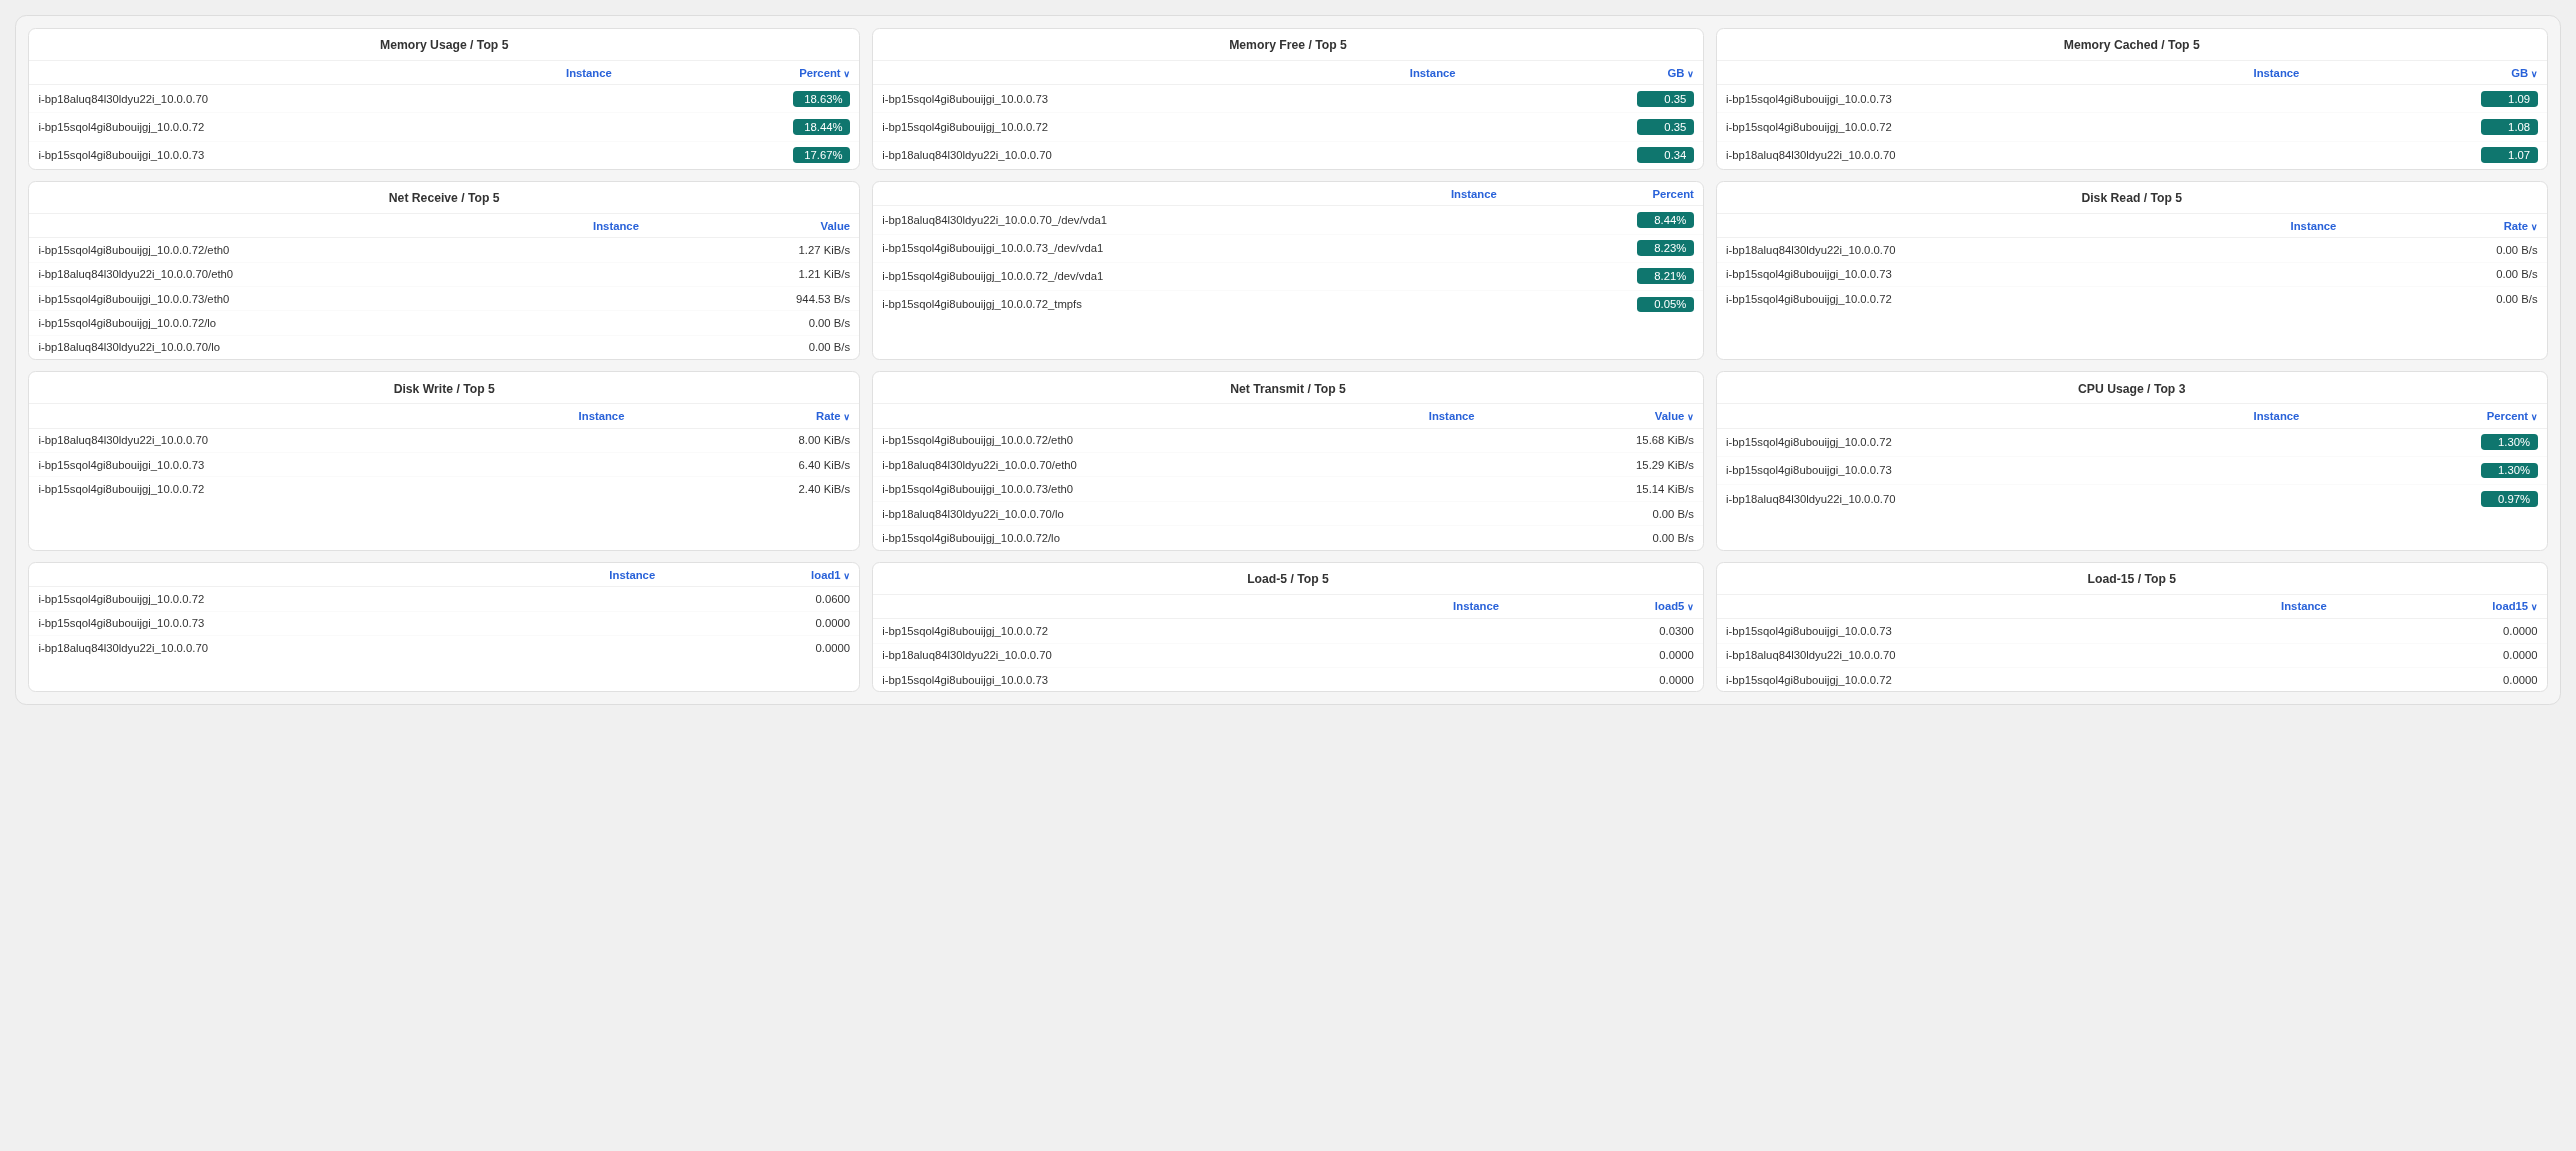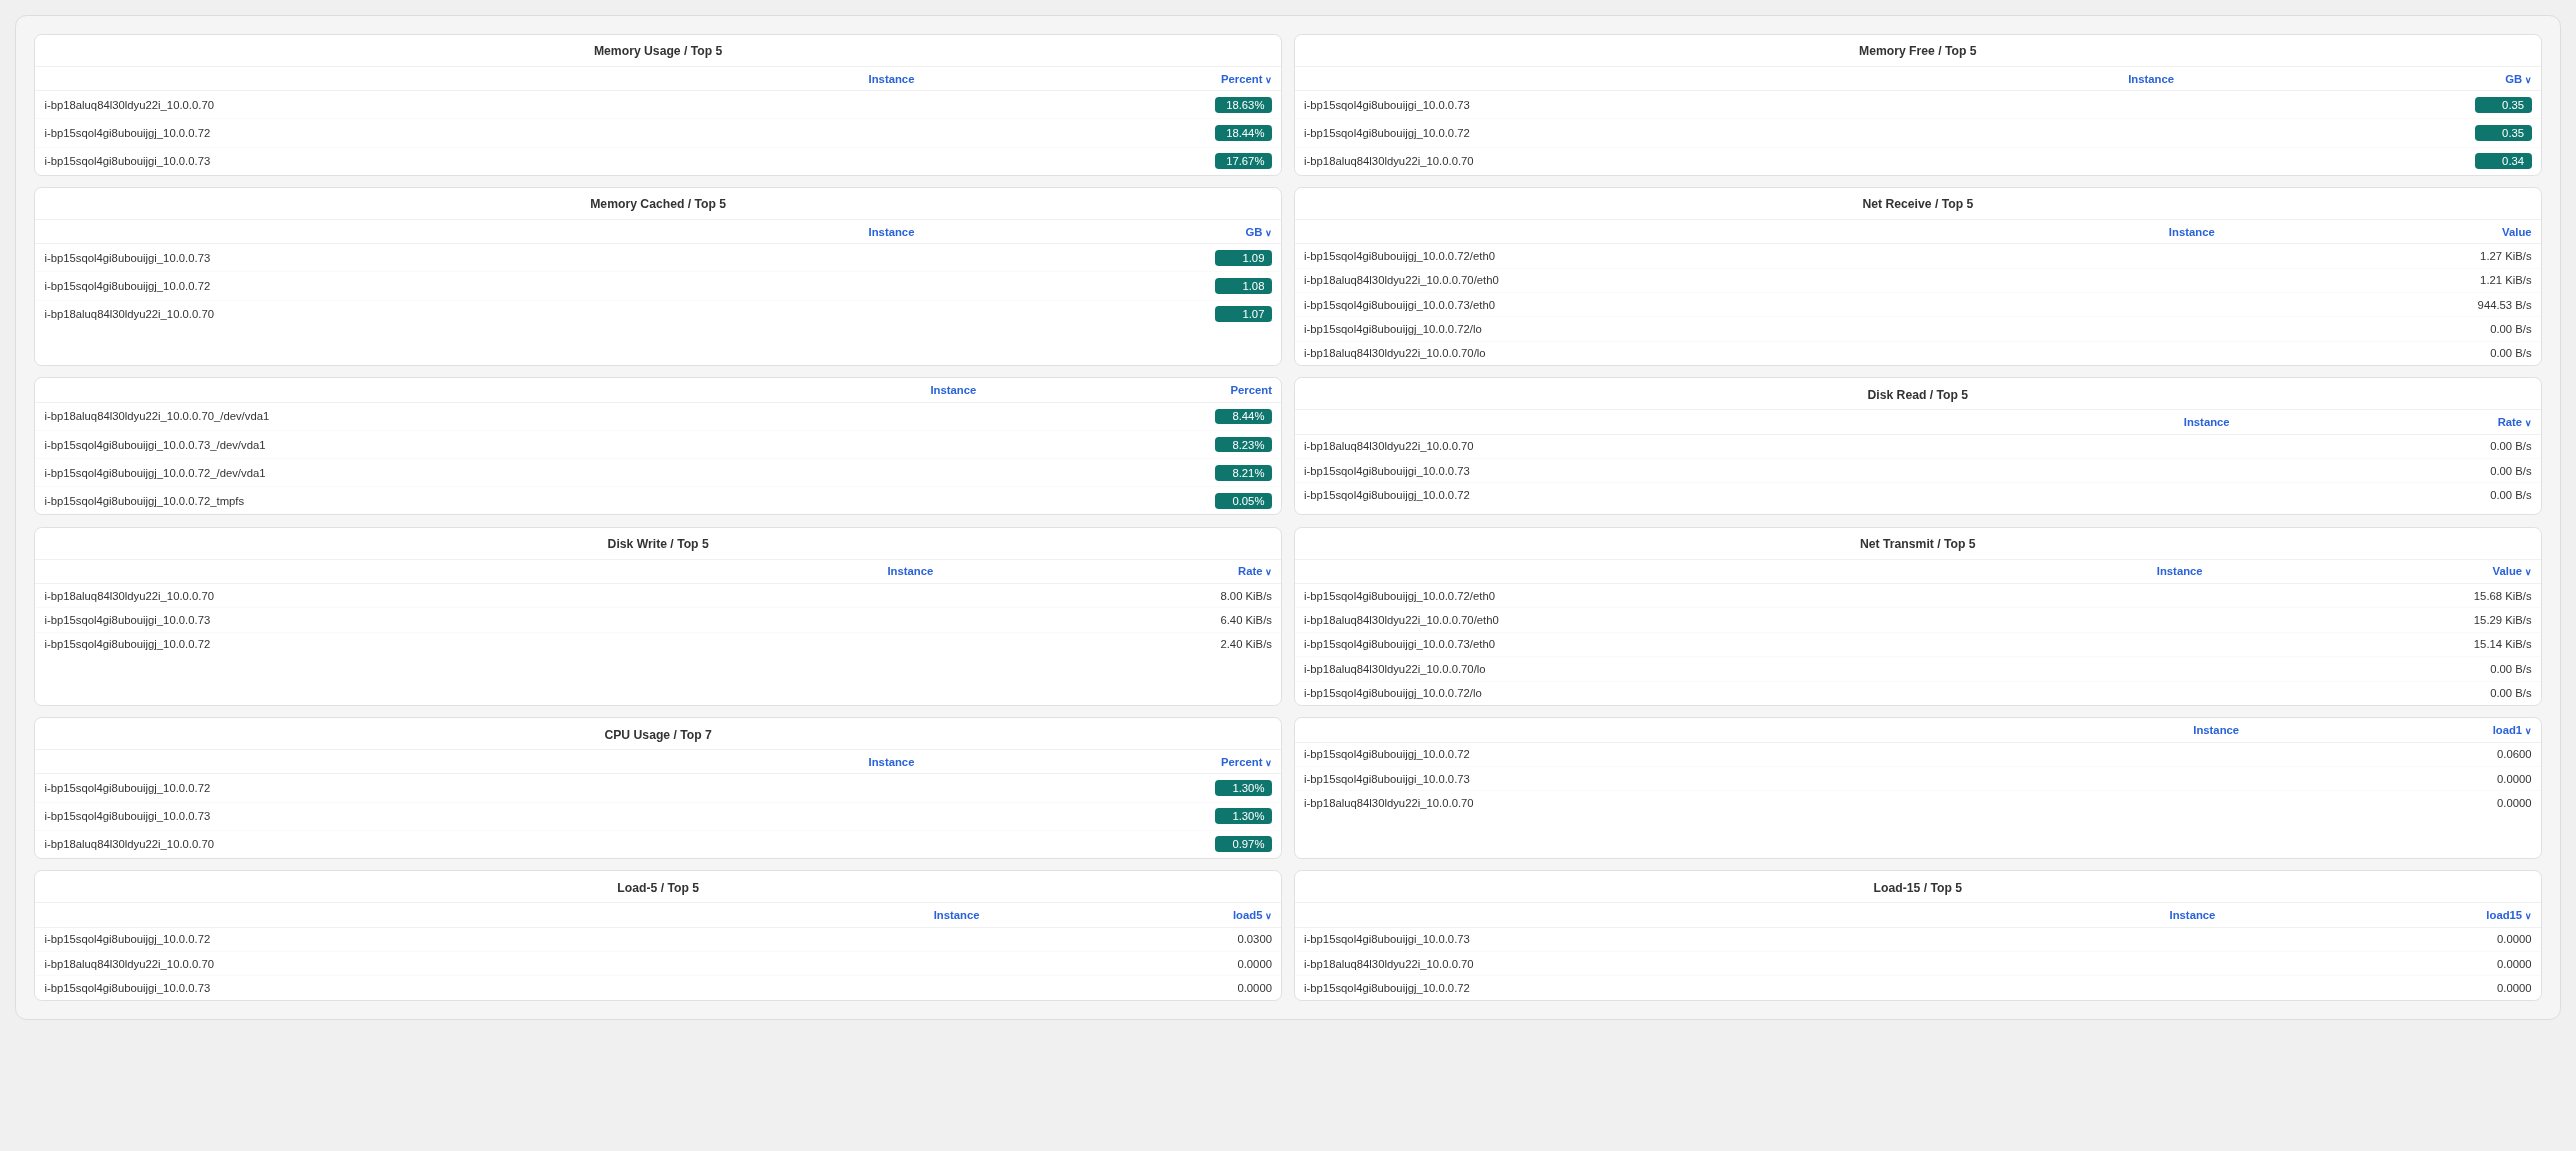--- a/index.html
+++ b/index.html
@@ -6,23 +6,23 @@
     body {
       font-family: -apple-system, BlinkMacSystemFont, 'Segoe UI', sans-serif;
       background: #f0f0f0;
       padding: 15px;
       font-size: 12.2px;
     }
     .dashboard {
       background: #f5f5f5;
       border-radius: 11.3px;
       border: 0.9px solid #ddd;
-      padding: 18px;
+      padding: 12px;
       display: grid;
-      grid-template-columns: 1fr 1fr;
+      grid-template-columns: 1fr 1fr 1fr;
       grid-template-rows: auto auto auto;
       gap: 11.3px;
     }
     .panel {
       background: #fff;
       border-radius: 7.5px;
       border: 0.9px solid #e0e0e0;
       overflow: hidden;
     }
     .panel-title {
@@ -297,21 +297,21 @@
             <td class="badge-cell right">0.00 B/s</td>
           </tr>
           <tr>
             <td>i-bp15sqol4gi8ubouijgj_10.0.0.72/lo</td>
             <td class="badge-cell right">0.00 B/s</td>
           </tr>
         </tbody>
       </table>
     </div>
     <div class="panel">
-      <div class="panel-title">CPU Usage / Top 7</div>
+      <div class="panel-title">CPU Usage / Top 3</div>
       <table>
         <thead>
           <tr>
             <th class="col-instance">Instance</th>
             <th class="right sortable" style="cursor: pointer;">Percent</th>
           </tr>
         </thead>
         <tbody>
           <tr>
             <td>i-bp15sqol4gi8ubouijgj_10.0.0.72</td>

